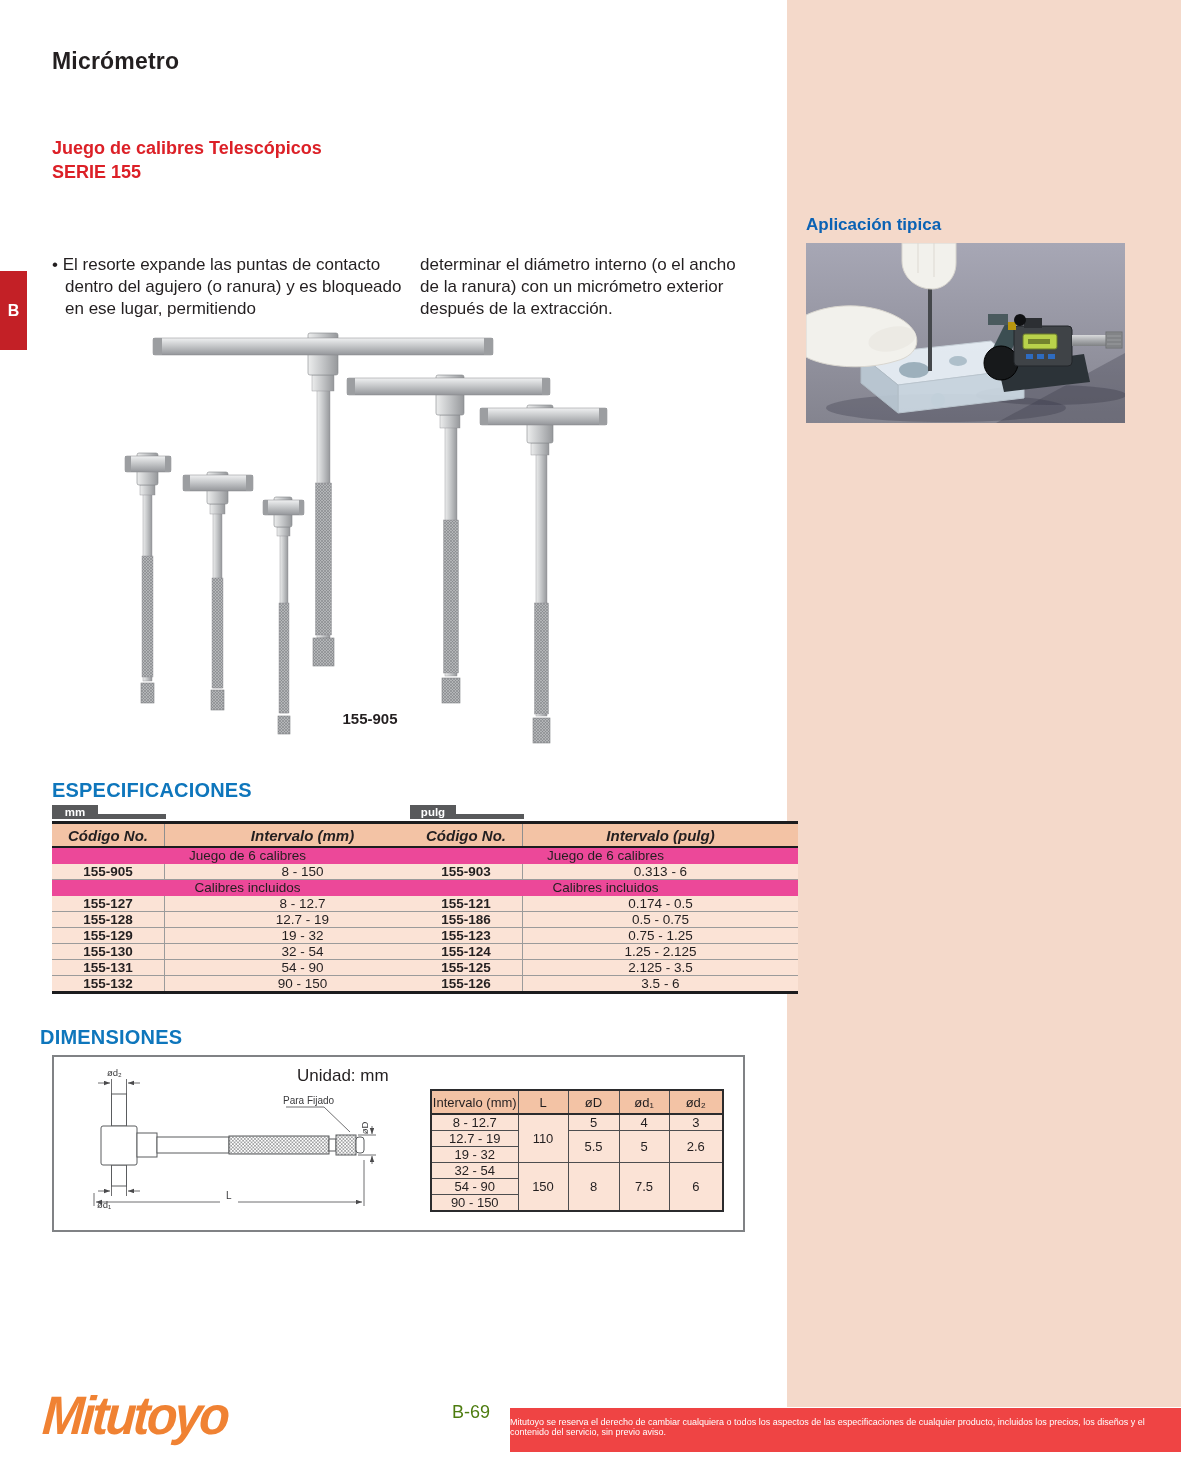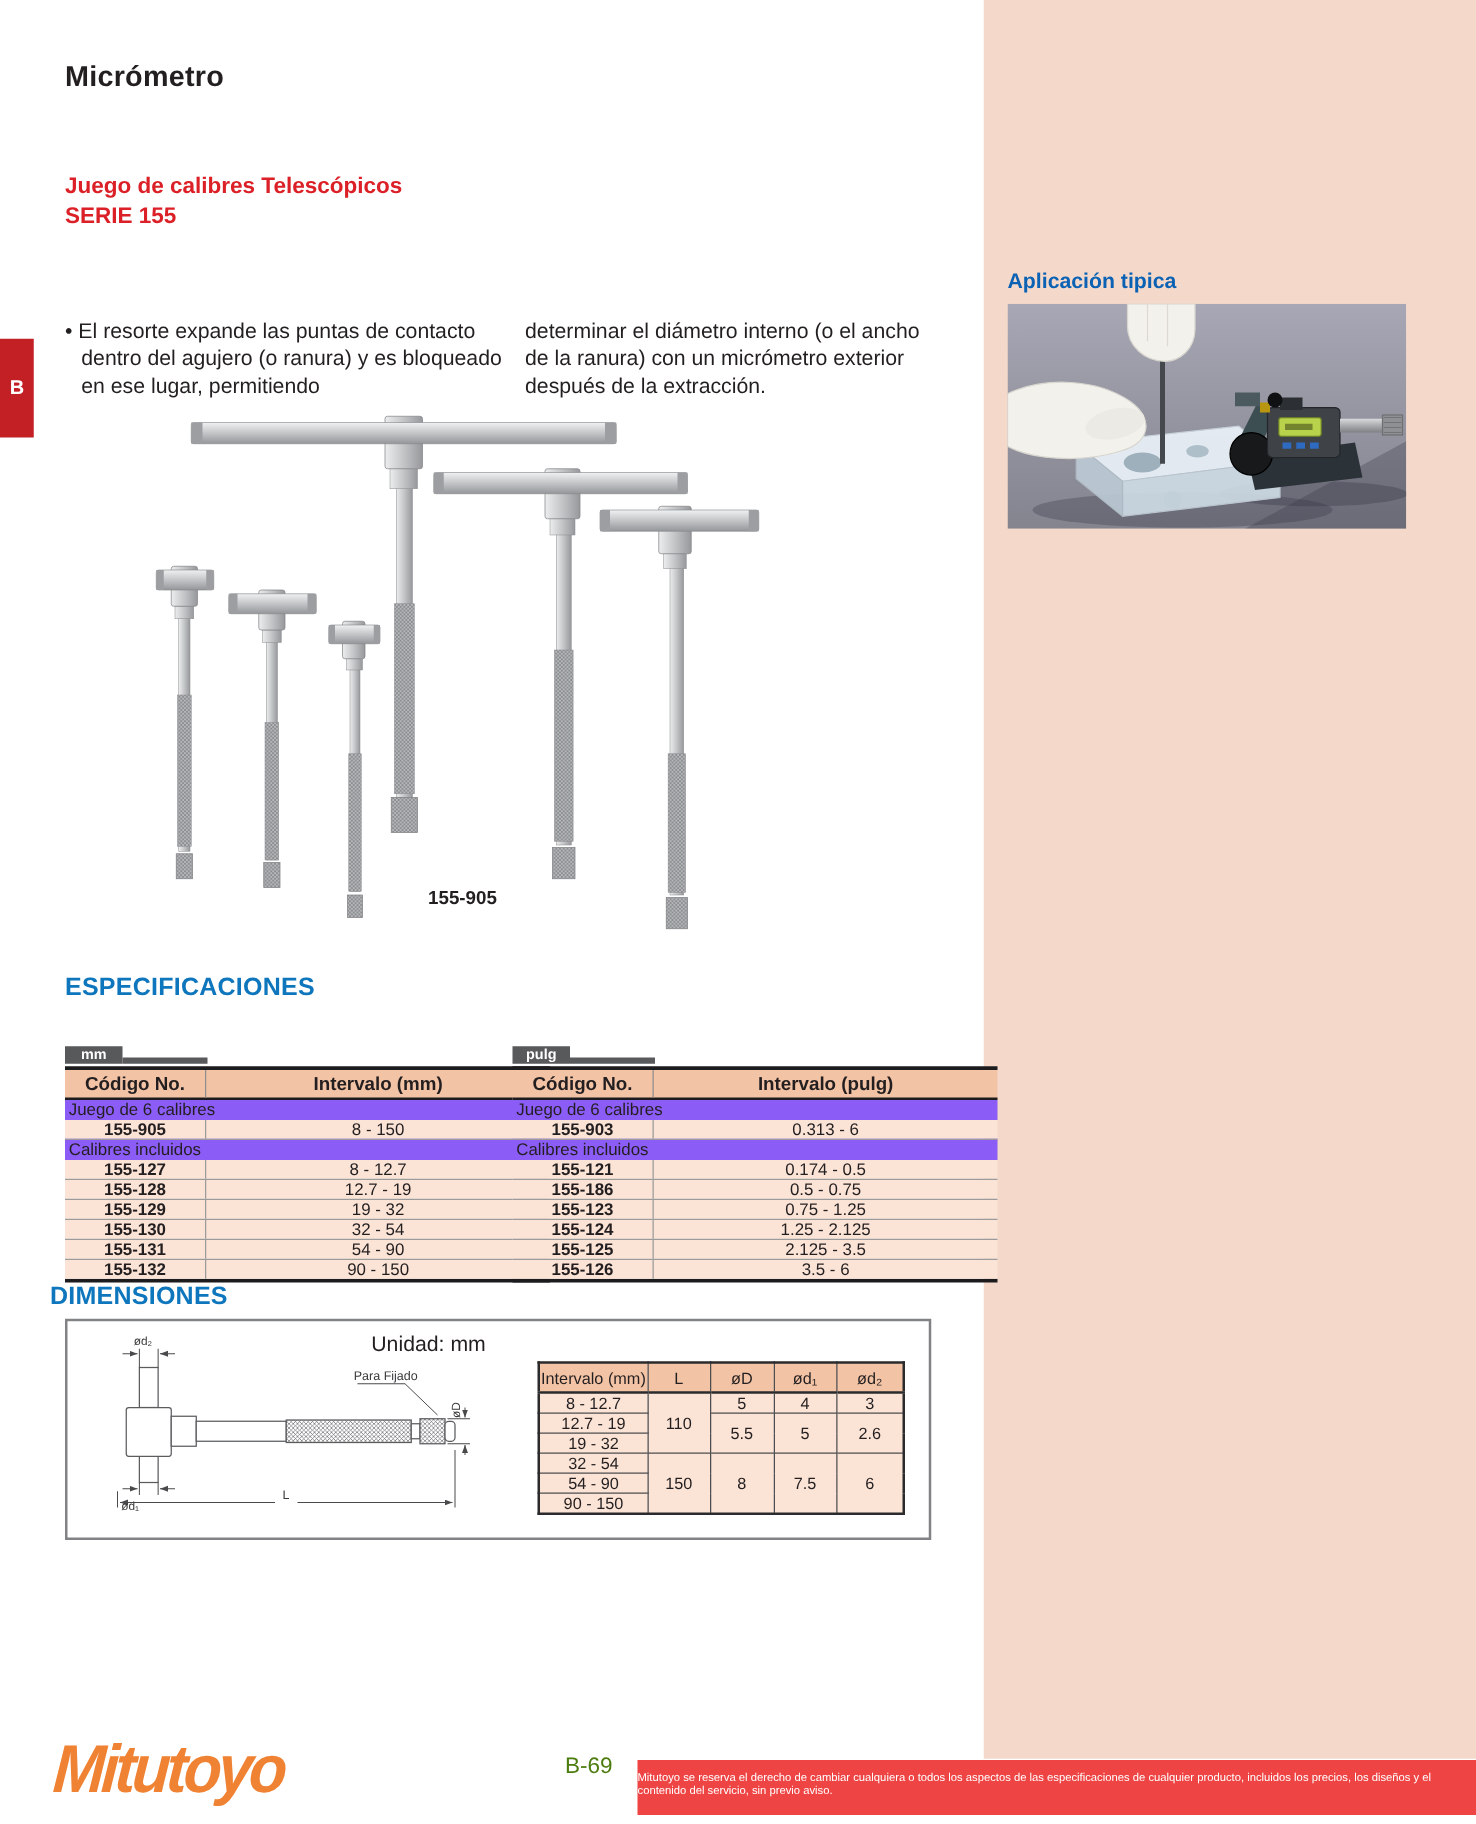--- a/index.html
+++ b/index.html
@@ -21,32 +21,32 @@
   .series{left:52px;top:136px;font-size:18px;font-weight:bold;color:#dc2027;line-height:24px;}
   .blue-h{font-size:20px;font-weight:bold;color:#0e76bc;letter-spacing:0.2px;}
 
   .bullet-col{font-size:17px;line-height:22px;width:345px;margin-top:35px;}
   .bullet-col.c1{left:52px;top:219px;padding-left:13px;text-indent:-13px;}
   .bullet-col.c2{left:420px;top:219px;width:330px;}
 
   .product-label{left:310px;top:710px;width:120px;text-align:center;font-size:15px;font-weight:bold;}
 
   
-  .spec-table{width:388px;font-size:13.5px;margin-top:32px;}
+  .spec-table{width:388px;font-size:13.5px;}
   .spec-tab-row{height:16px;position:relative;}
   .spec-tab{position:absolute;left:0;top:0;width:46px;height:14px;background:#58595b;color:#fff;
             font-size:11.5px;font-weight:bold;text-align:center;line-height:14px;}
   .spec-tab-strip{position:absolute;left:46px;top:9px;width:68px;height:5px;background:#58595b;}
   .spec-body{border-top:3px solid #1c1c1e;border-bottom:3px solid #1c1c1e;}
   .spec-head{display:flex;background:#f3c3a5;height:22px;border-bottom:2px solid #1c1c1e;
-             font-weight:bold;font-size:15px;align-items:center;}
+             font-weight:bold;font-size:15px;align-items:center;font-style:italic;}
   .spec-head .cc{width:112px;text-align:center;border-right:1px solid #8f8f8f;height:100%;
                  display:flex;align-items:center;justify-content:center;}
   .spec-head .cr{flex:1;text-align:center;}
-  .grow{height:16px;line-height:16px;background:#8b5cf6;padding-left:3px;border-top:1px solid #9b9b9b;}
+  .grow{height:16px;line-height:16px;background:#ec4899;padding-left:3px;border-top:1px solid #9b9b9b;text-align:center;}
   .grow.first{border-top:none;}
   .srow{display:flex;height:15px;background:#fbe3d6;align-items:center;border-top:1px solid #9b9b9b;}
   .srow.nline{border-top:none;}
   .srow .cc{width:112px;text-align:center;font-weight:bold;border-right:1px solid #9b9b9b;height:100%;
             display:flex;align-items:center;justify-content:center;}
   .srow .cr{flex:1;text-align:center;}
 
   
   .dim-box{left:52px;top:1055px;width:689px;height:173px;border:2px solid #808285;background:#fff;}
   table.dim{border-collapse:collapse;font-size:13px;table-layout:fixed;}

